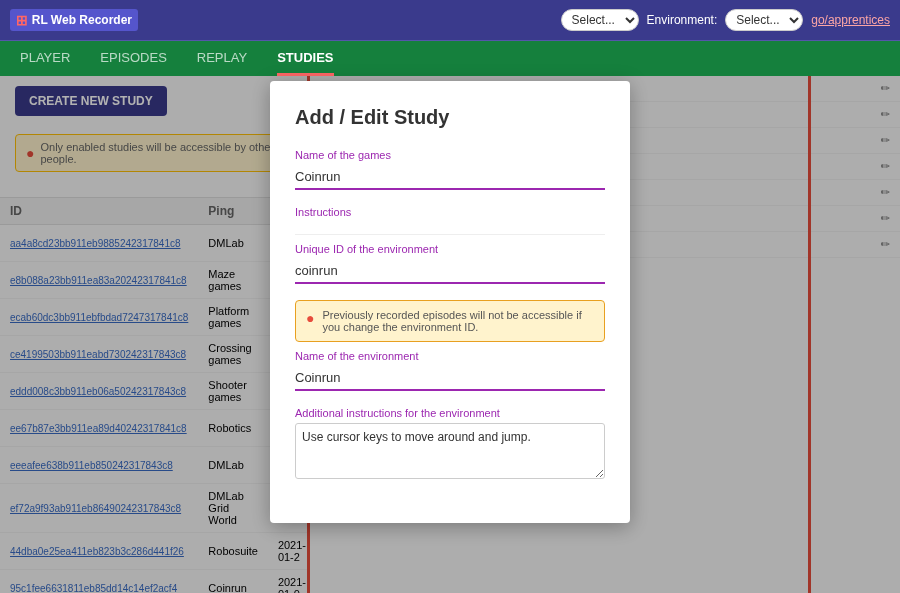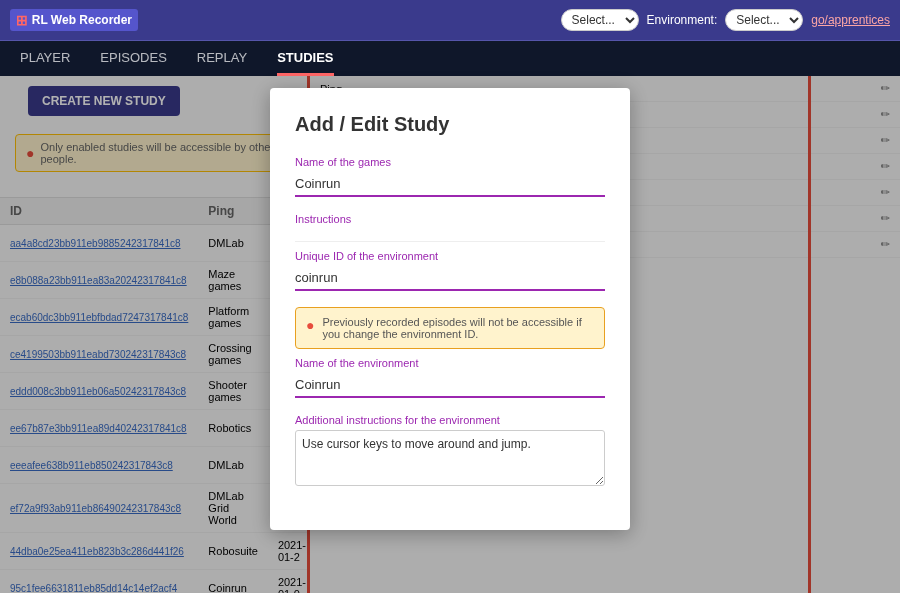--- a/index.html
+++ b/index.html
@@ -8,48 +8,48 @@
     
     .header { background: #3a3a8c; color: white; height: 40px; display: flex; align-items: center; padding: 0 10px; gap: 10px; }
     .header-logo { background: #5555cc; color: white; font-weight: bold; font-size: 12px; padding: 3px 6px; border-radius: 3px; display: flex; align-items: center; gap: 4px; }
     .header-logo-icon { color: #ff6666; font-size: 14px; }
     .header-right { display: flex; align-items: center; gap: 8px; margin-left: auto; }
     .header-select { background: white; border: 1px solid #ccc; padding: 2px 6px; font-size: 12px; border-radius: 11px; color: #333; }
     .env-label { color: white; font-size: 12px; }
     .go-link { color: #fca5a5; font-size: 12px; text-decoration: underline; }
 
     
-    .nav { background: #0f172a; border-top: 1px solid #5555aa; height: 36px; display: flex; align-items: center; padding: 0 20px; gap: 30px; }
+    .nav { background: #15803d; border-top: 1px solid #5555aa; height: 36px; display: flex; align-items: center; padding: 0 20px; gap: 30px; }
     .nav-item { color: rgba(255,255,255,0.7); font-size: 13px; cursor: pointer; padding: 8px 0; border-bottom: 3px solid transparent; }
     .nav-item.active { color: white; border-bottom: 3px solid #ff6666; font-weight: bold; }
 
     
     .main { display: flex; height: calc(593px - 76px); position: relative; }
 
     
     .left-panel { width: 310px; background: #f8f8f8; border-right: 1px solid #ddd; flex-shrink: 0; overflow-y: auto; }
-    .left-panel-header { padding: 10px 28px; }
+    .left-panel-header { padding: 10px 15px; }
     .create-btn { background: #3a3a8c; color: white; border: none; padding: 8px 14px; border-radius: 4px; font-size: 12px; cursor: pointer; font-weight: bold; }
     .alert-bar { background: #fff3cd; border: 1px solid #ffc107; border-radius: 4px; padding: 6px 10px; margin: 8px 15px; display: flex; align-items: center; gap: 6px; font-size: 11px; color: #666; }
     .alert-icon { color: #e74c3c; font-weight: bold; font-size: 14px; }
 
     
     .studies-table { width: 100%; border-collapse: collapse; margin-top: 25px; }
     .studies-table th { background: #f0f0f0; padding: 6px 10px; text-align: left; font-size: 12px; color: #666; border-bottom: 1px solid #ddd; border-top: 1px solid #ddd; }
     .studies-table td { padding: 6px 10px; font-size: 11px; border-bottom: 1px solid #eee; vertical-align: middle; }
     .study-id { color: #3a6cc4; text-decoration: underline; cursor: pointer; font-size: 10px; white-space: nowrap; overflow: hidden; text-overflow: ellipsis; max-width: 130px; }
     .edit-icon { color: #555; cursor: pointer; font-size: 14px; text-align: right; }
 
     
     .right-panel { flex: 1; background: #f8f8f8; overflow-y: auto; }
     .right-table { width: 100%; border-collapse: collapse; }
     .right-table td { padding: 6px 10px; font-size: 11px; border-bottom: 1px solid #eee; }
 
     
-    .modal-overlay { position: absolute; top: 0; left: 0; width: 100%; height: 100%; background: rgba(0,0,0,0.3); z-index: 100; display: flex; justify-content: center; align-items: flex-start; padding-top: 12px; }
+    .modal-overlay { position: absolute; top: 0; left: 0; width: 100%; height: 100%; background: rgba(0,0,0,0.3); z-index: 100; display: flex; justify-content: center; align-items: flex-start; padding-top: 5px; }
     .modal { background: white; width: 360px; max-height: 575px; border-radius: 4px; box-shadow: 0 4px 20px rgba(0,0,0,0.3); overflow-y: auto; padding: 25px; position: relative; }
     .modal-title { font-size: 20px; font-weight: bold; color: #333; margin-bottom: 20px; }
 
     
     .form-group { margin-bottom: 16px; }
     .form-label { font-size: 11px; color: #9c27b0; margin-bottom: 4px; display: block; }
     .form-input { width: 100%; border: none; border-bottom: 2px solid #9c27b0; padding: 4px 0; font-size: 13px; color: #333; outline: none; background: transparent; }
     .form-textarea { width: 100%; border: 1px solid #ccc; border-radius: 3px; padding: 6px; font-size: 12px; color: #333; resize: vertical; min-height: 50px; outline: none; font-family: Arial, sans-serif; }
 
     

